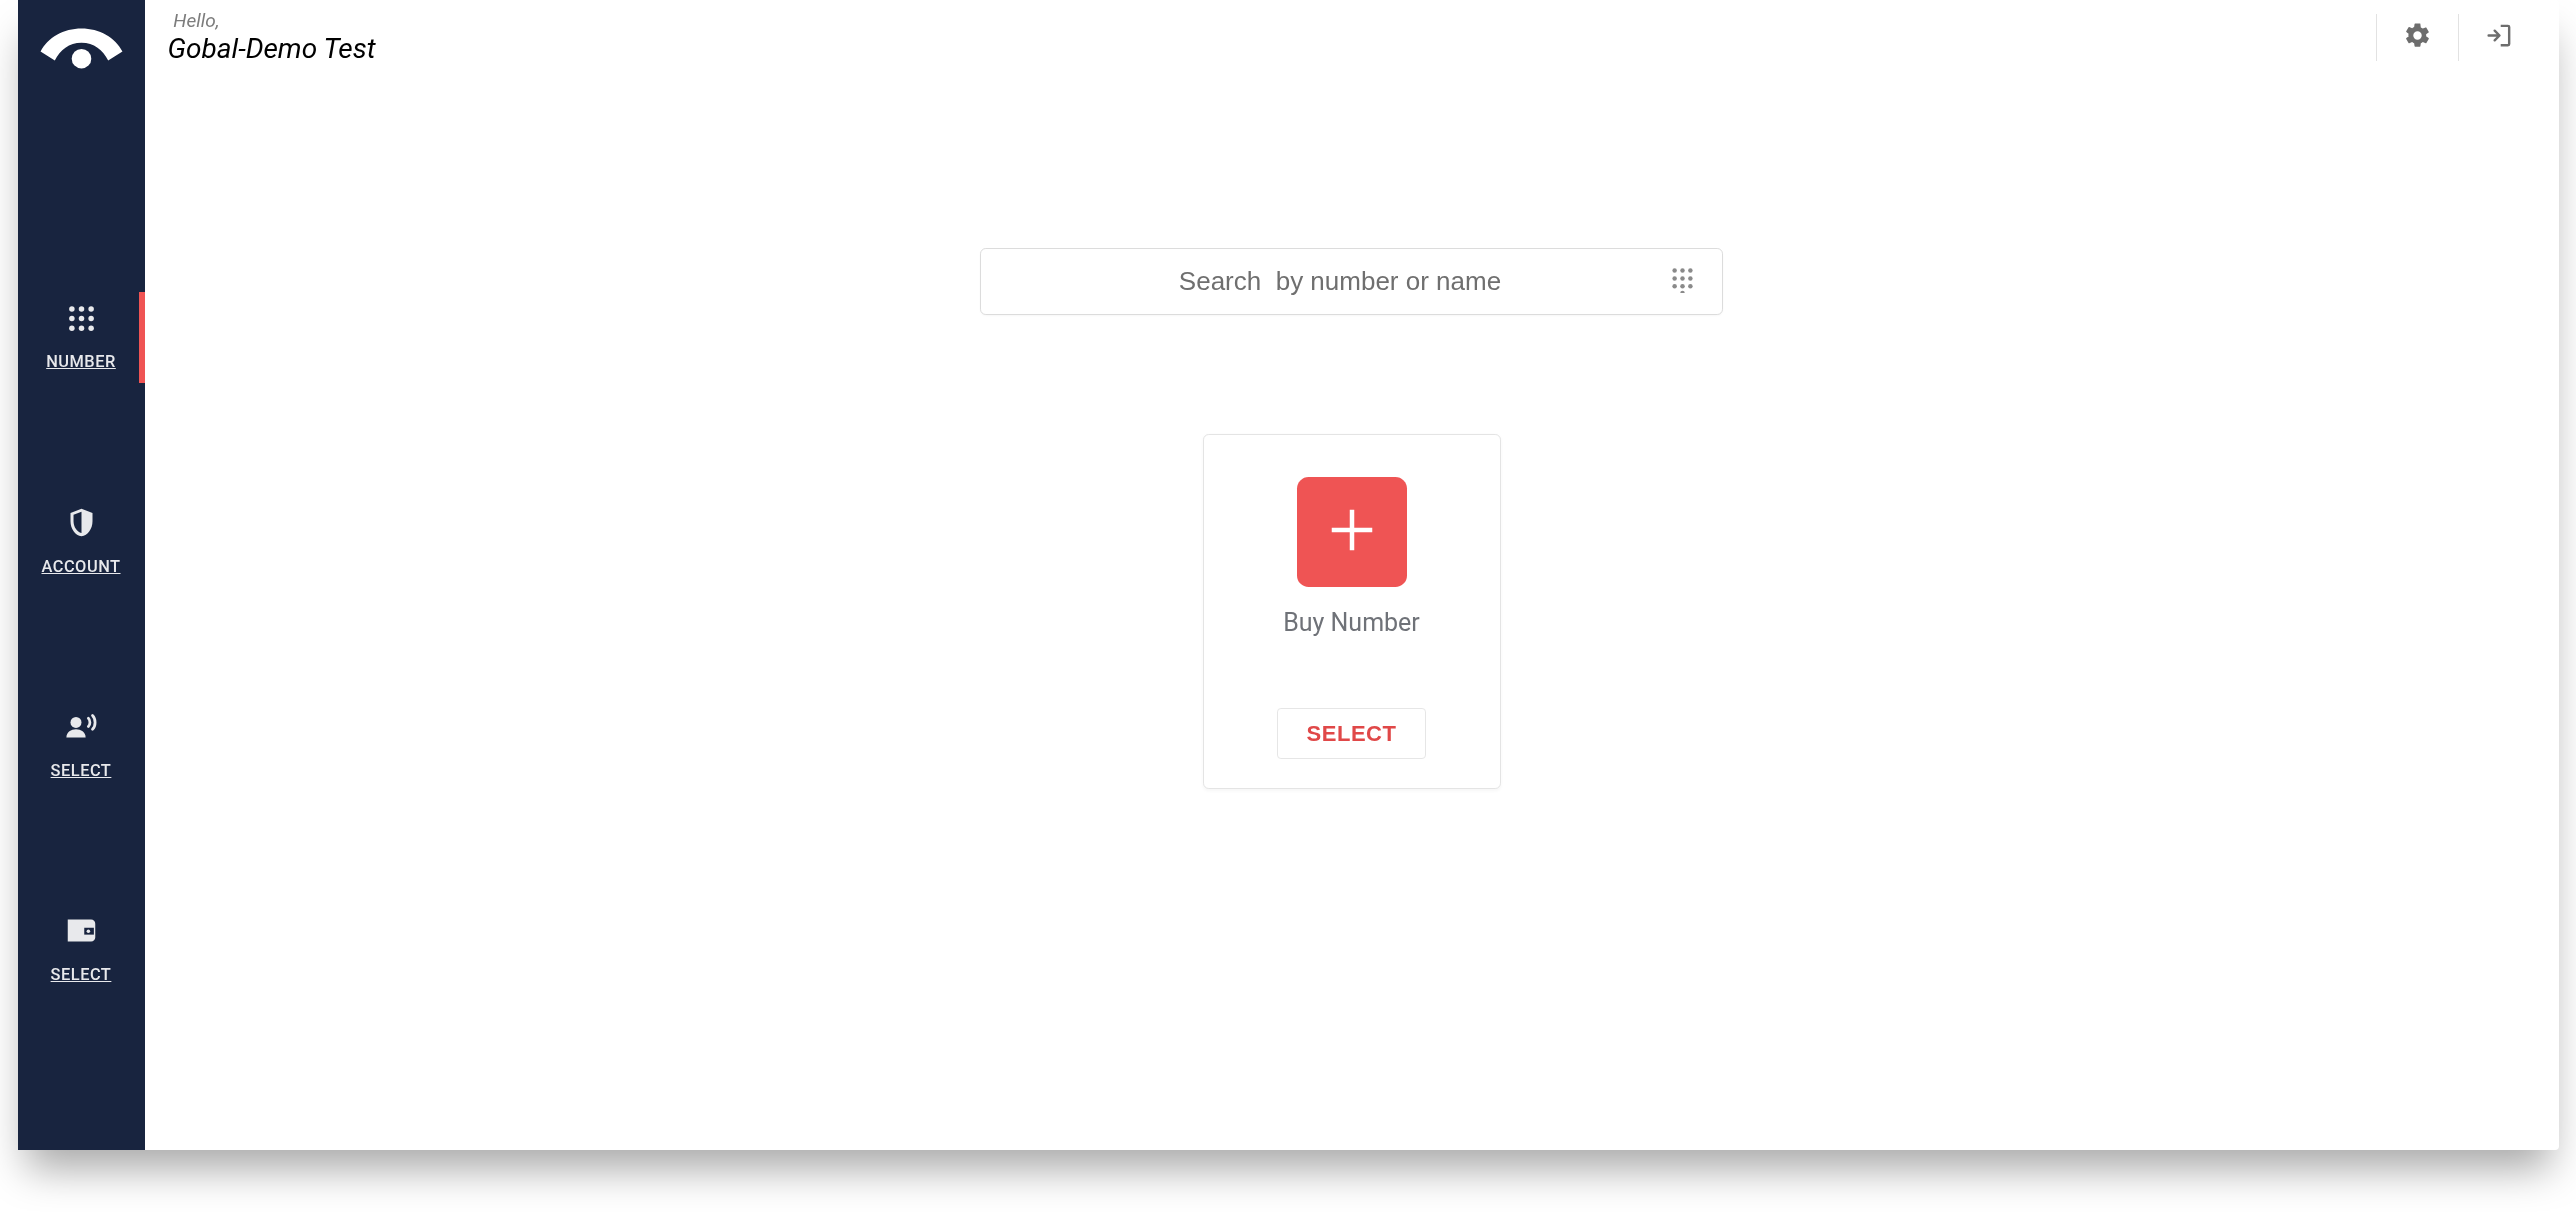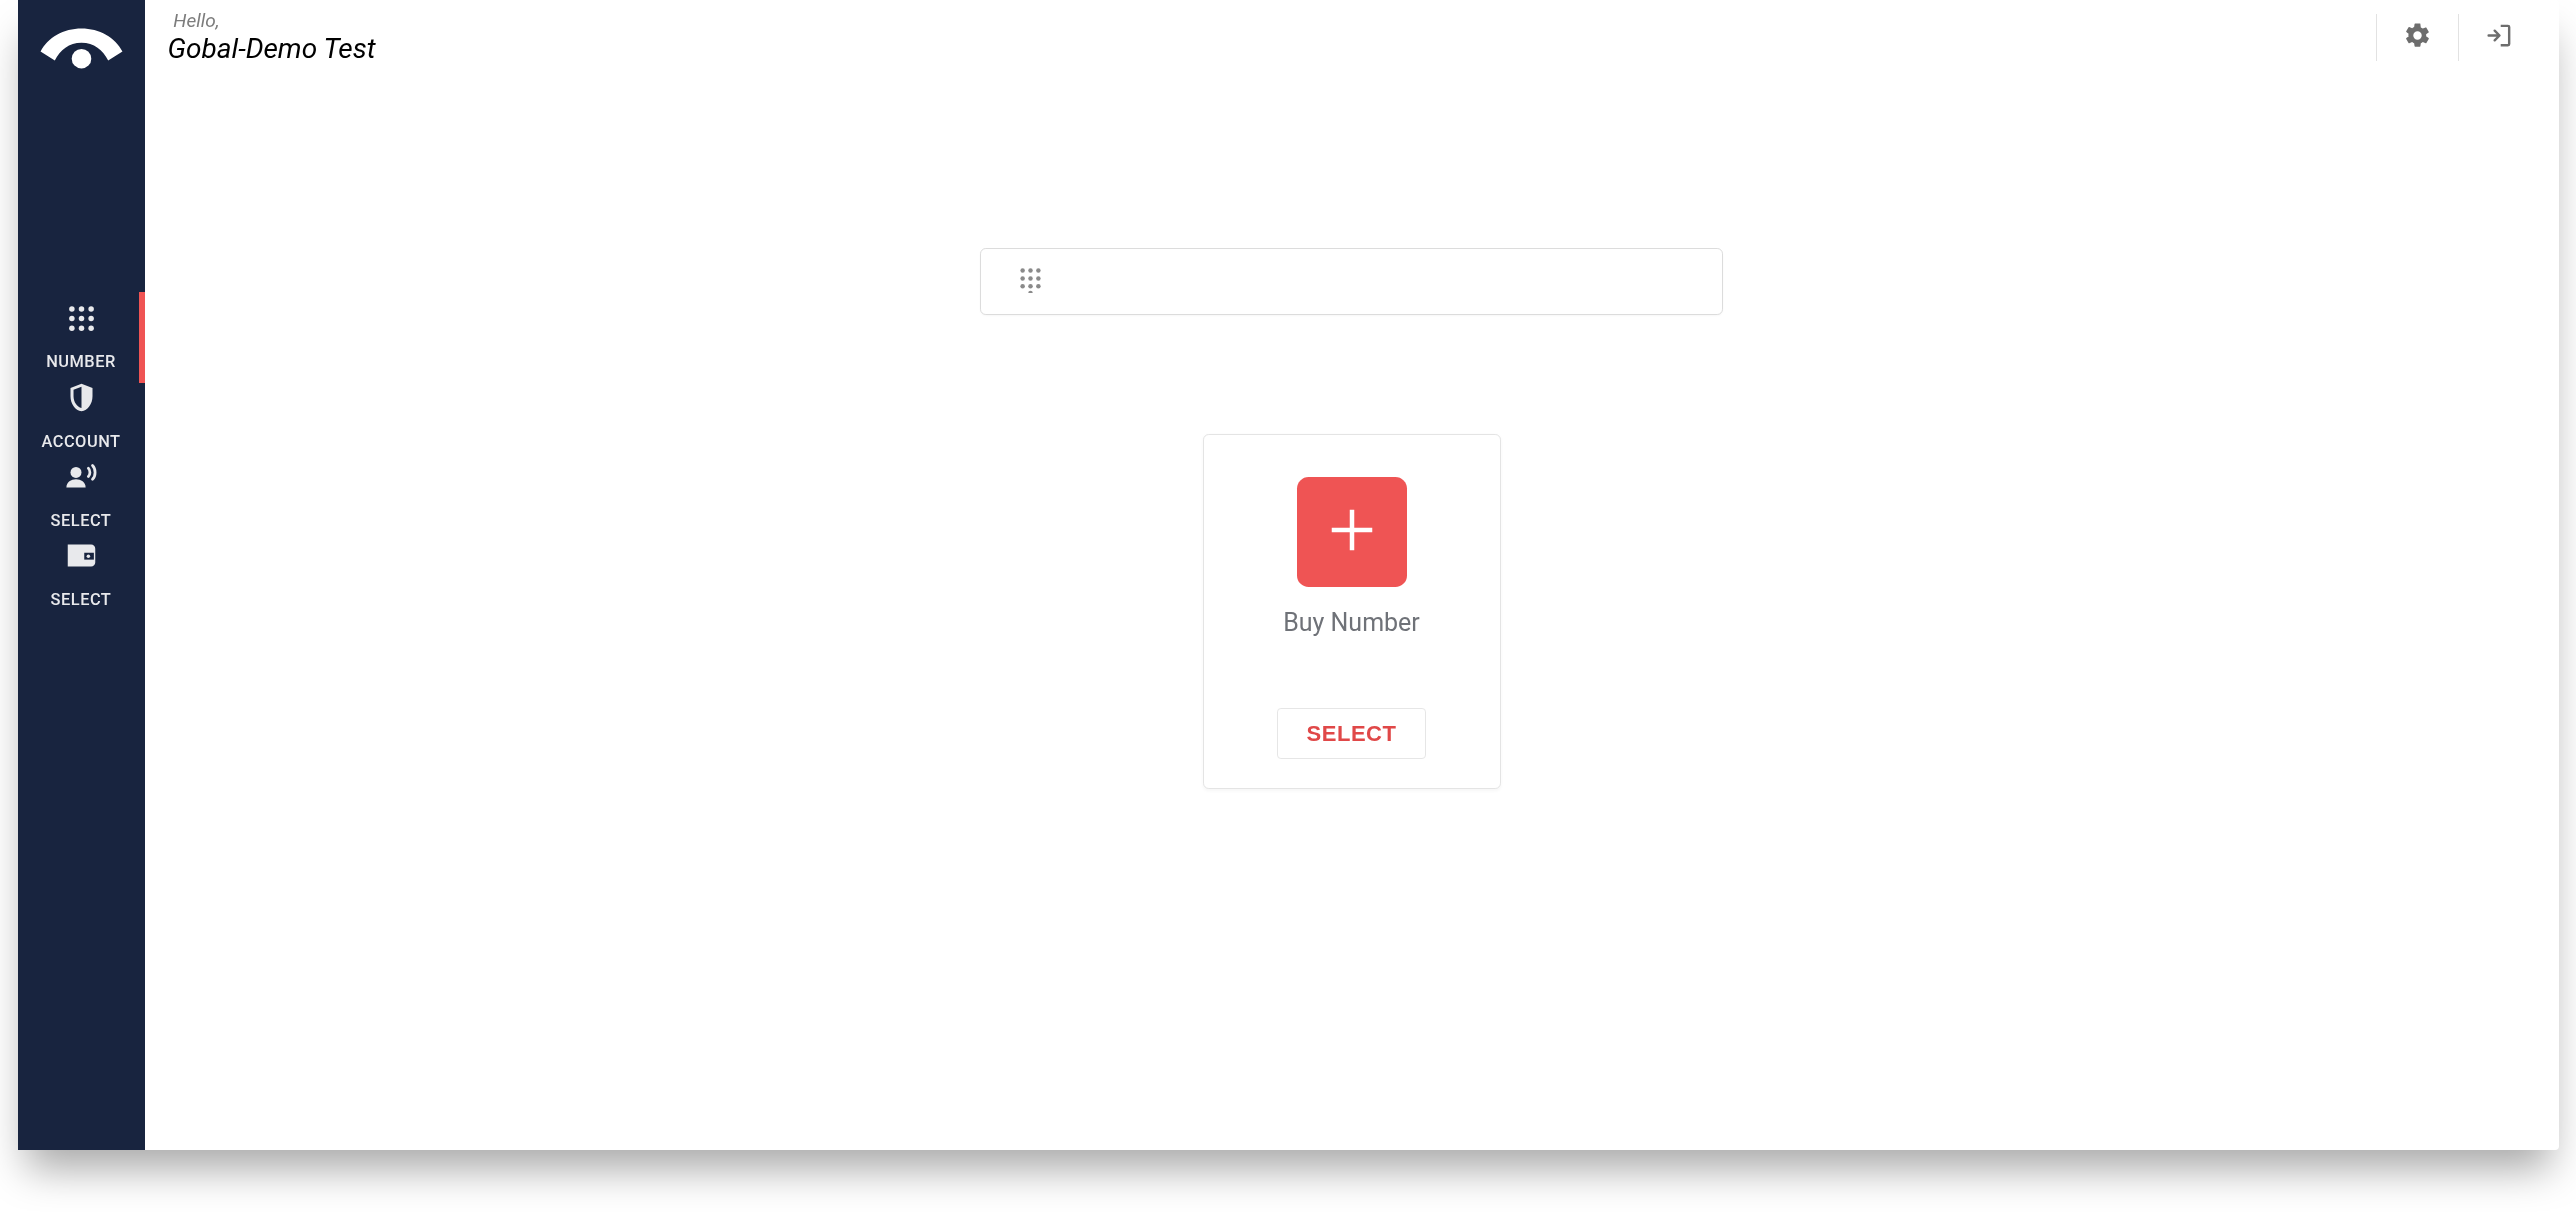--- a/index.html
+++ b/index.html
@@ -47,20 +47,22 @@
       display:flex;
       justify-content:center;
     }
     .sidebar-logo svg { width: 89px; height: 58px; }
 
     .nav {
       width:100%;
       margin-top: 221px;
       display:flex;
       flex-direction:column;
+      gap: 125px;
+      text-decoration: underline;
     }
 
     .nav-item {
       width: 100%;
       position: relative;
       display:flex;
       flex-direction:column;
       align-items:center;
       gap: 13.5px;
       color: #e8e9ec;
@@ -303,20 +305,21 @@
                   <path d="M3 12 L11 12 M8 8 L12 12 L8 16" fill="none" stroke="#6d6d6d" stroke-width="2" stroke-linecap="round" stroke-linejoin="round"></path>
                 </svg>
             </span>
           </div>
         </div>
       </div>
 
       <div class="content">
 
         <div class="search-wrap">
+          <input class="search-input" placeholder="Search  by number or name" value="" style="">
           <div class="search-dial">
             <span>
               <svg viewBox="0 0 24 24" width="27" height="27">
                   <circle cx="5" cy="4" r="2"></circle>
                   <circle cx="12" cy="4" r="2"></circle>
                   <circle cx="19" cy="4" r="2"></circle>
                   <circle cx="5" cy="11" r="2"></circle>
                   <circle cx="12" cy="11" r="2"></circle>
                   <circle cx="19" cy="11" r="2"></circle>
                   <circle cx="5" cy="18" r="2"></circle>

